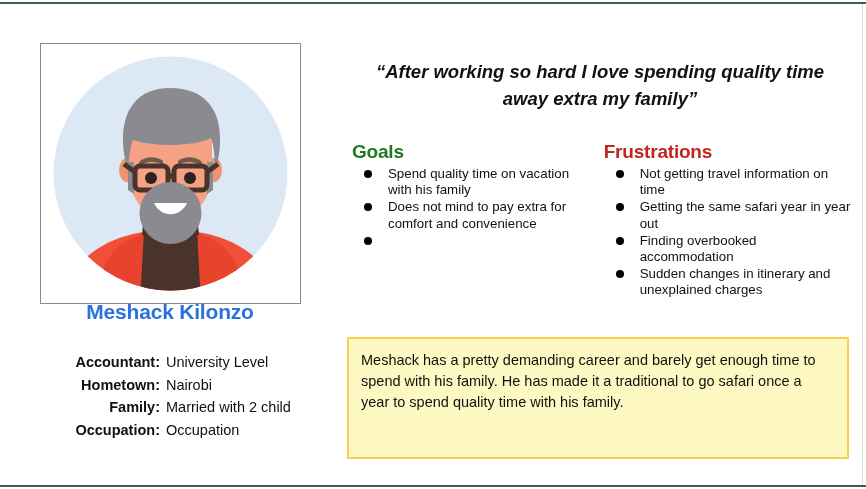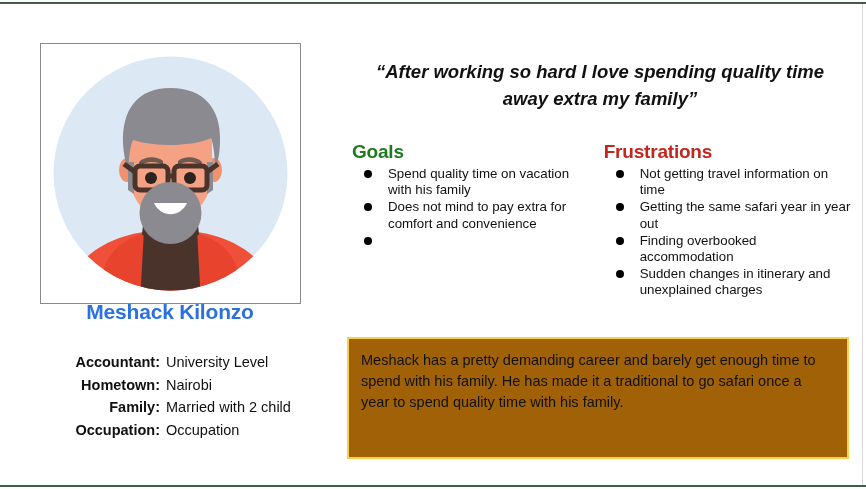--- a/index.html
+++ b/index.html
@@ -152,21 +152,21 @@
   }
 
   .bio-box {
     position: absolute;
     left: 347px;
     top: 337px;
     width: 502px;
     height: 122px;
     border: 2px solid #F9D04E;
     box-sizing: border-box;
-    background: #a16207;
+    background: #fef9c3;
   }
   .bio-text {
     position: absolute;
     left: 12px;
     top: 11px;
     width: 472px;
     font-size: 14.5px;
     line-height: 21px;
     color: #111111;
   }

